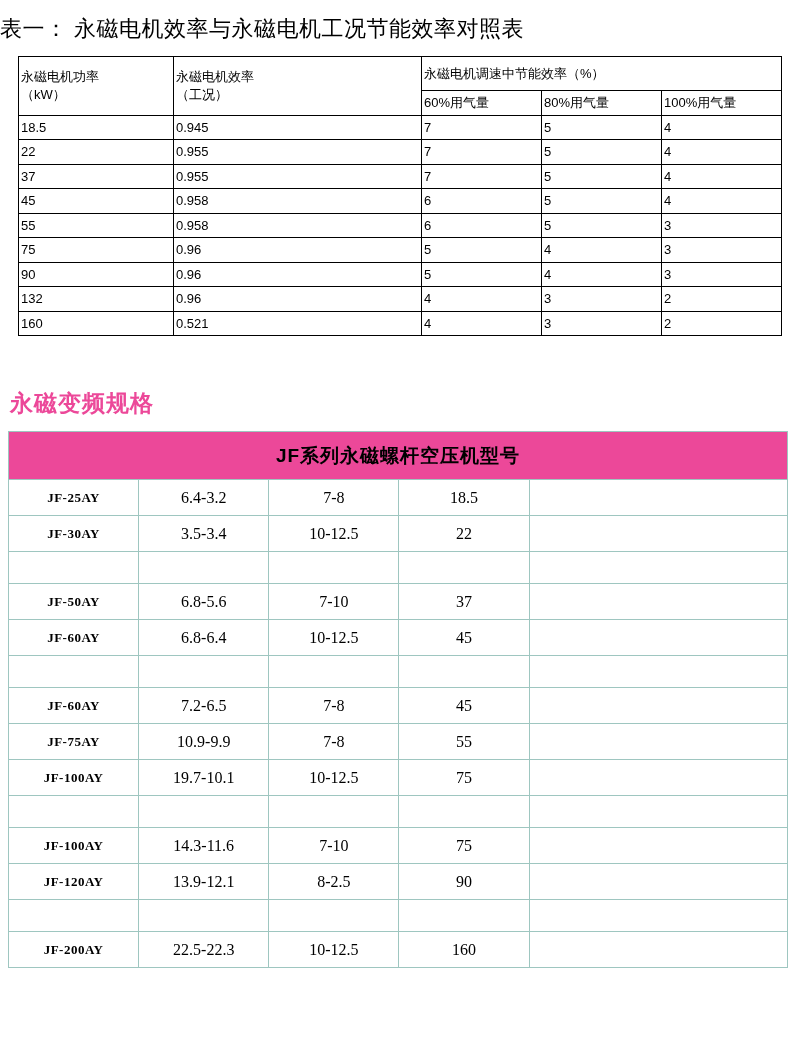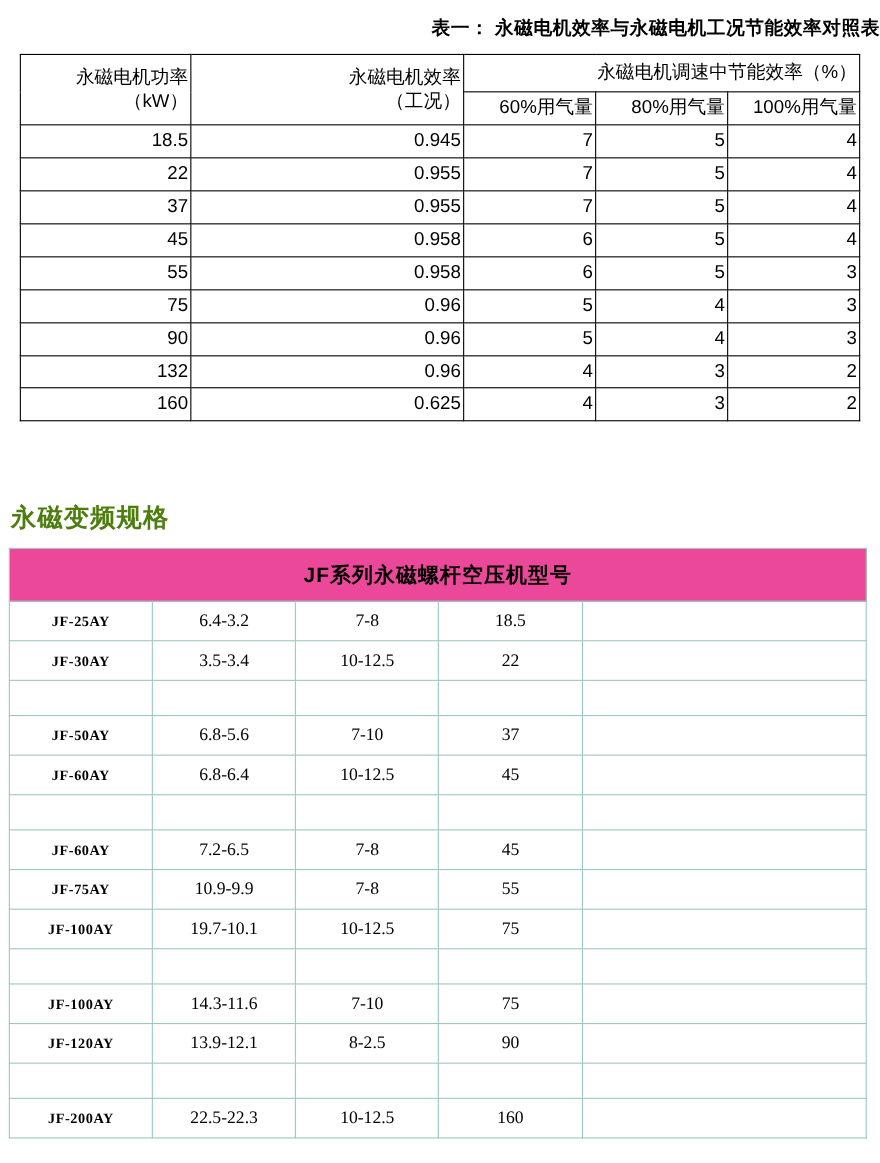--- a/index.html
+++ b/index.html
@@ -15,57 +15,57 @@
     color: #000000;
   }
   .page {
     width: 800px;
     padding: 0;
     position: relative;
   }
 
   
   .t1-title {
-    text-align: right;
-    font-family: "Liberation Sans", sans-serif;
-    font-size: 17px;
-    font-weight: bold;
+    text-align: left;
+    font-family: "Liberation Sans", sans-serif;
+    font-size: 22px;
+    font-weight: normal;
     padding: 14px 0 12px 0;
     letter-spacing: 0.5px;
   }
   table.t1 {
     border-collapse: collapse;
     width: 762px;
     margin: 0 auto;
     table-layout: fixed;
   }
   table.t1 th, table.t1 td {
     border: 1px solid #000000;
-    text-align: right;
-    font-family: "Liberation Sans", sans-serif;
-    font-size: 17px;
+    text-align: left;
+    font-family: "Liberation Sans", sans-serif;
+    font-size: 13px;
     padding: 3px 2px;
     line-height: 1.35;
   }
   table.t1 th {
     font-weight: normal;
   }
   .t1-h-main { height: 34px; }
   .t1 .col-a { width: 155px; }
   .t1 .col-b { width: 248px; }
   .t1 .col-c { width: 120px; }
   .t1 td.val { height: 21px; }
 
   
   .sec-heading {
-    color: #4d7c0f;
+    color: #ec4899;
     font-family: "Liberation Sans", sans-serif;
     font-size: 23px;
     font-weight: bold;
-    margin: 72px 0 12px 10px;
+    margin: 52px 0 12px 10px;
     letter-spacing: 1px;
   }
 
   
   table.t2 {
     border-collapse: collapse;
     width: 780px;
     margin: 0 auto 0 8px;
     table-layout: fixed;
   }
@@ -195,21 +195,21 @@
       </tr>
       <tr>
         <td class="val">132</td>
         <td class="val">0.96</td>
         <td class="val">4</td>
         <td class="val">3</td>
         <td class="val">2</td>
       </tr>
       <tr>
         <td class="val">160</td>
-        <td class="val">0.625</td>
+        <td class="val">0.521</td>
         <td class="val">4</td>
         <td class="val">3</td>
         <td class="val">2</td>
       </tr>
     </tbody>
   </table>
 
   <div class="sec-heading">永磁变频规格</div>
 
   <table class="t2">

